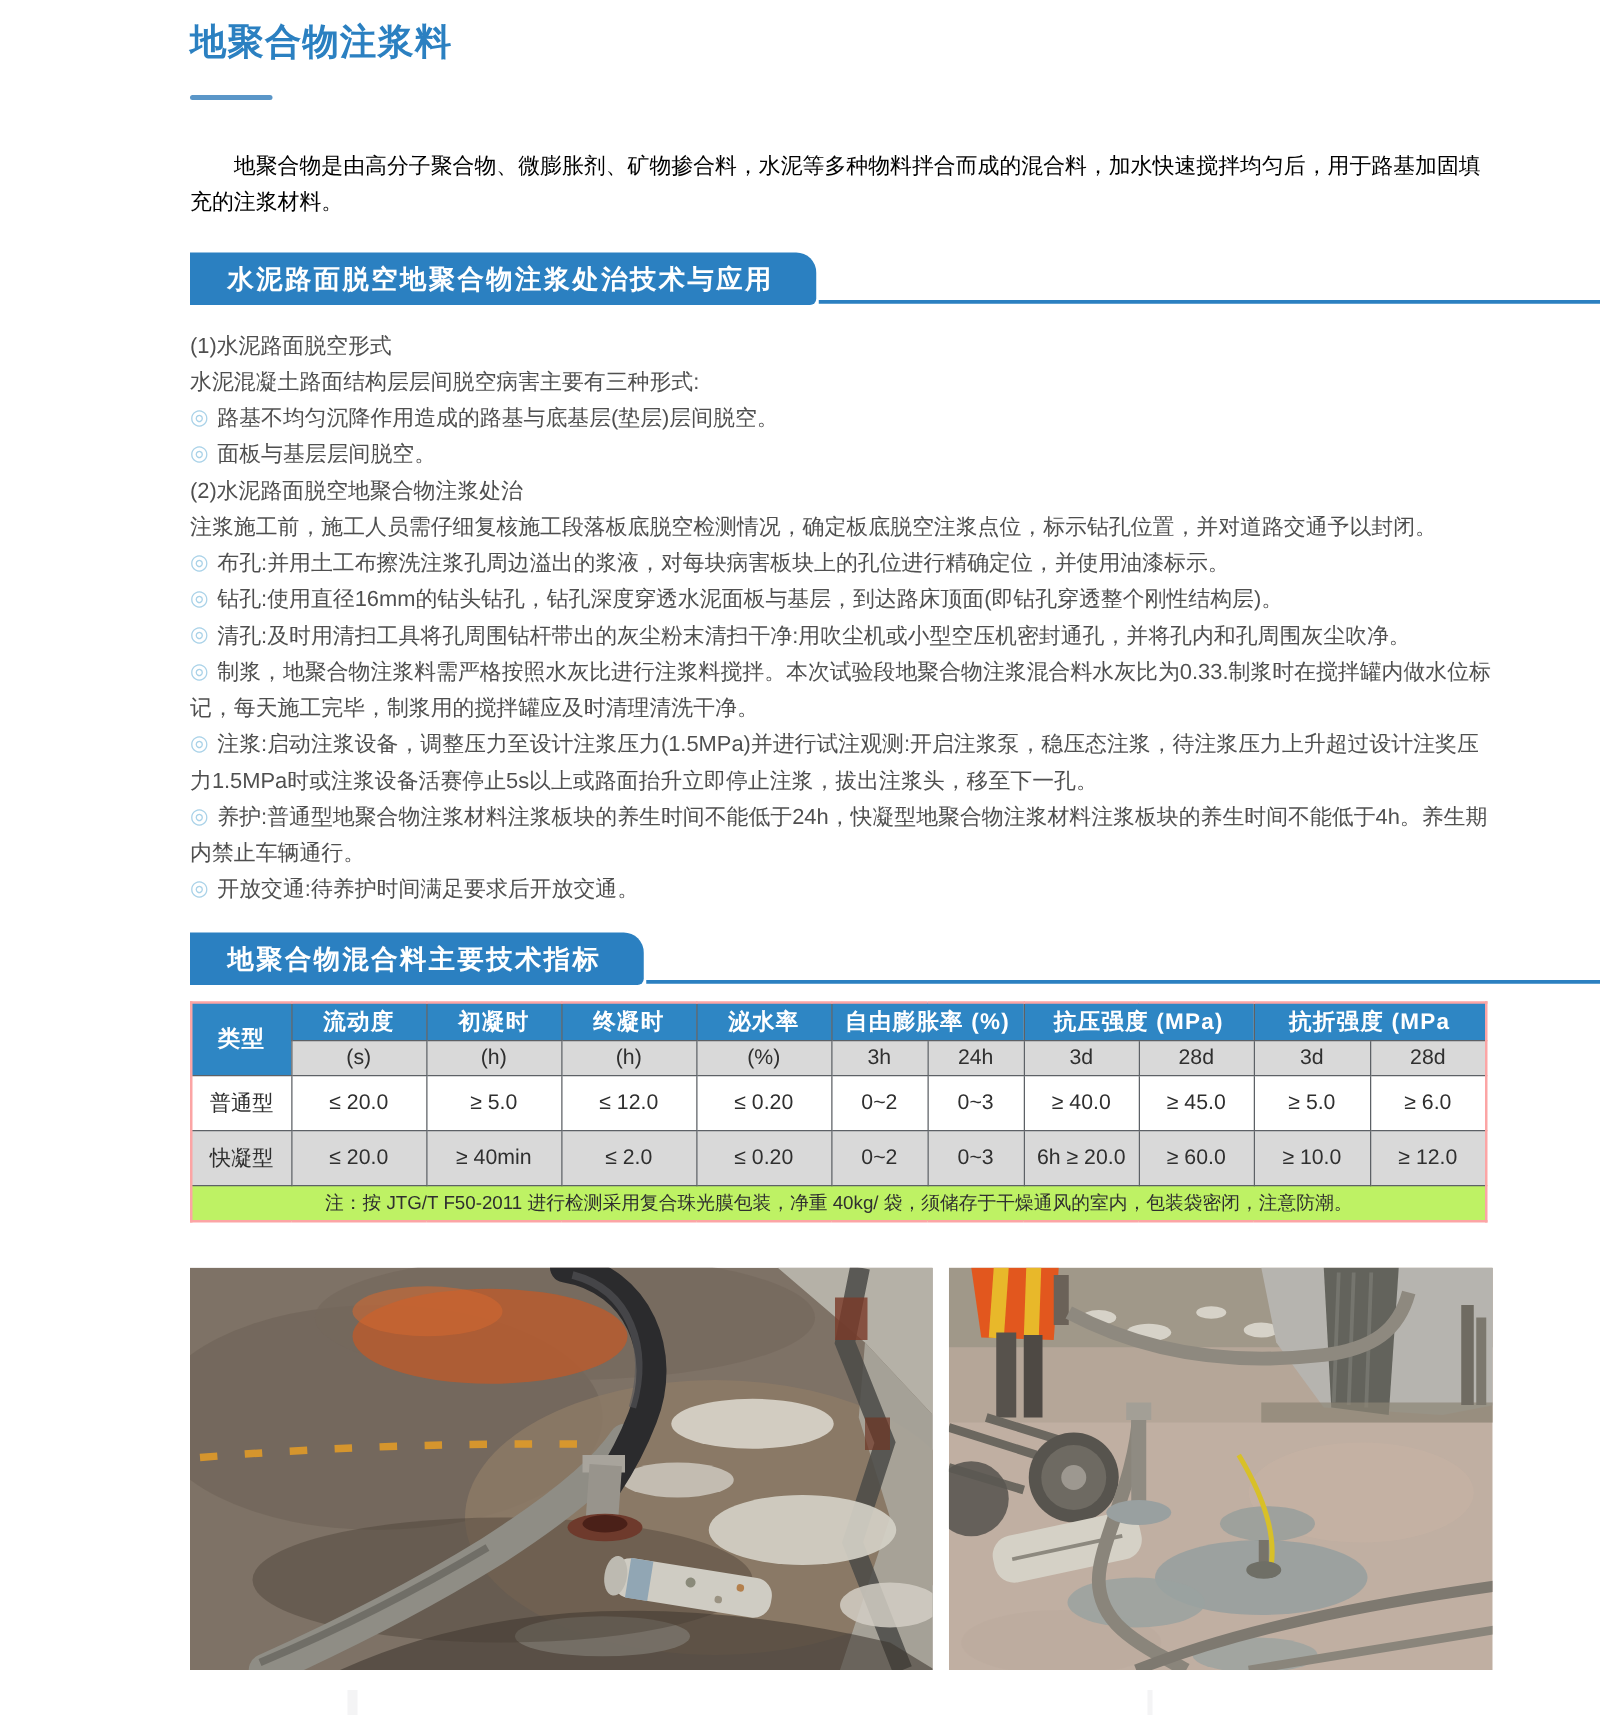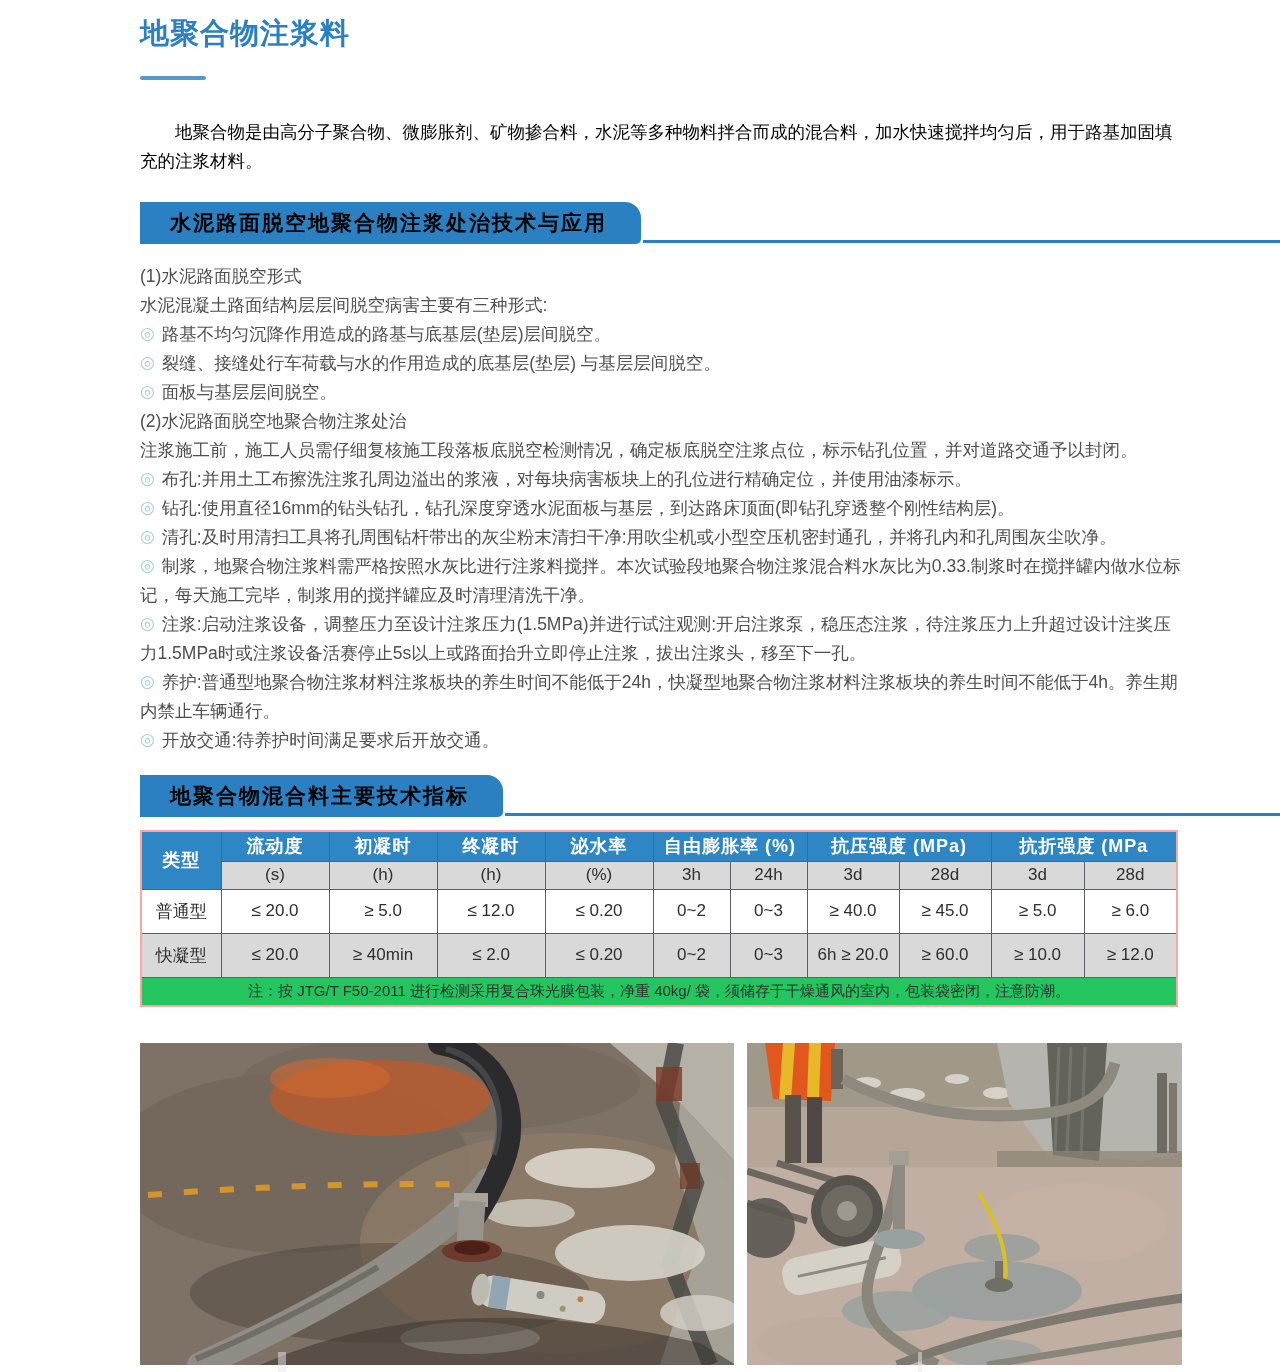--- a/index.html
+++ b/index.html
@@ -6,21 +6,21 @@
   html,body { width:1280px; }
   body {
     width:1280px; height:1372px;
     background:#ffffff;
     font-family:"Liberation Sans","DejaVu Sans",sans-serif;
     color:#4f4f4f;
     overflow:hidden;
     position:relative;
   }
   .page { position:relative; width:1280px; height:1372px; background:#fff; }
-  .content { position:absolute; left:140px; top:0; width:1042px; }
+  .content { position:absolute; left:152px; top:0; width:1042px; }
 
   h1.page-title {
     padding-top:14px;
     font-size:29px; font-weight:700; color:#2b80c1; letter-spacing:1px;
   }
   .title-underline {
     width:66px; height:4px; background:#5a96c8; border-radius:2px;
     margin-top:22px;
   }
   .intro {
@@ -29,21 +29,21 @@
     text-indent:2em;
   }
 
   .band-row {
     display:flex; align-items:stretch;
     margin-right:-100px; 
   }
   .band-row.first { margin-top:26px; }
   .band-row.second { margin-top:20px; }
   .band {
-    background:#2b80c1; color:#000000;
+    background:#2b80c1; color:#ffffff;
     font-size:21px; font-weight:700; letter-spacing:2px;
     padding:7px 34px 7px 30px;
     border-radius:0 16px 5px 0;
     white-space:nowrap;
   }
   .band-line {
     flex:1; align-self:flex-end;
     height:3px; background:#2b80c1; margin-bottom:1px; margin-left:2px;
   }
 
@@ -67,21 +67,21 @@
   }
   table.spec { border:2px solid #fca5a5; }
   tr.head-row th {
     background:#2e86c4; color:#ffffff; font-weight:700; font-size:18px;
     height:30px; letter-spacing:1px;
   }
   tr.unit-row td { background:#d9d9d9; height:28px; }
   tr.data-row td { height:44px; background:#ffffff; }
   tr.data-row.alt td { background:#d9d9d9; }
   td.row-label { font-weight:400; }
-  tr.note-row td { height:29px; font-size:15px; background:#22c55e; }
+  tr.note-row td { height:29px; font-size:15px; background:#bef264; }
 
   .photos {
     margin-top:36px;
     display:flex; gap:13px;
   }
   .photo { display:block; overflow:hidden; }
   .photo svg { display:block; }
   .photo-left  { width:596px; height:322px; }
   .photo-right { width:436px; height:322px; }
 
@@ -102,21 +102,20 @@
 
     <div class="band-row first">
       <div class="band">水泥路面脱空地聚合物注浆处治技术与应用</div>
       <div class="band-line"></div>
     </div>
 
     <div class="body-text">
       <p><span>(1)水泥路面脱空形式</span></p>
       <p><span>水泥混凝土路面结构层层间脱空病害主要有三种形式:</span></p>
       <p><span class="bullet">◎</span><span>路基不均匀沉降作用造成的路基与底基层(垫层)层间脱空。</span></p>
-      <p><span class="bullet">◎</span><span>裂缝、接缝处行车荷载与水的作用造成的底基层(垫层) 与基层层间脱空。</span></p>
       <p><span class="bullet">◎</span><span>面板与基层层间脱空。</span></p>
       <p><span>(2)水泥路面脱空地聚合物注浆处治</span></p>
       <p><span>注浆施工前，施工人员需仔细复核施工段落板底脱空检测情况，确定板底脱空注浆点位，标示钻孔位置，并对道路交通予以封闭。</span></p>
       <p><span class="bullet">◎</span><span>布孔:并用土工布擦洗注浆孔周边溢出的浆液，对每块病害板块上的孔位进行精确定位，并使用油漆标示。</span></p>
       <p><span class="bullet">◎</span><span>钻孔:使用直径16mm的钻头钻孔，钻孔深度穿透水泥面板与基层，到达路床顶面(即钻孔穿透整个刚性结构层)。</span></p>
       <p><span class="bullet">◎</span><span>清孔:及时用清扫工具将孔周围钻杆带出的灰尘粉末清扫干净:用吹尘机或小型空压机密封通孔，并将孔内和孔周围灰尘吹净。</span></p>
       <p><span class="bullet">◎</span><span>制浆，地聚合物注浆料需严格按照水灰比进行注浆料搅拌。本次试验段地聚合物注浆混合料水灰比为0.33.制浆时在搅拌罐内做水位标记，每天施工完毕，制浆用的搅拌罐应及时清理清洗干净。</span></p>
       <p><span class="bullet">◎</span><span>注浆:启动注浆设备，调整压力至设计注浆压力(1.5MPa)并进行试注观测:开启注浆泵，稳压态注浆，待注浆压力上升超过设计注奖压力1.5MPa时或注浆设备活赛停止5s以上或路面抬升立即停止注浆，拔出注浆头，移至下一孔。</span></p>
       <p><span class="bullet">◎</span><span>养护:普通型地聚合物注浆材料注浆板块的养生时间不能低于24h，快凝型地聚合物注浆材料注浆板块的养生时间不能低于4h。养生期内禁止车辆通行。</span></p>
       <p><span class="bullet">◎</span><span>开放交通:待养护时间满足要求后开放交通。</span></p>

